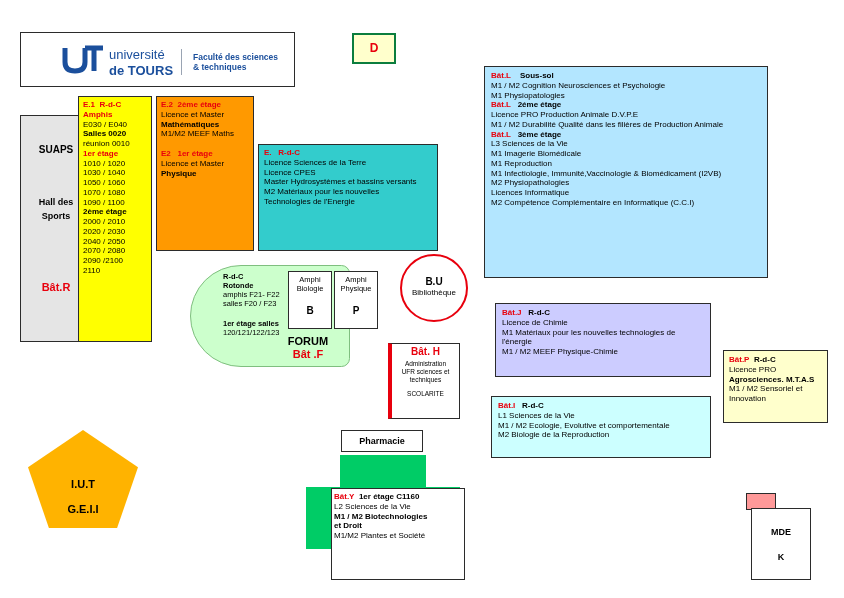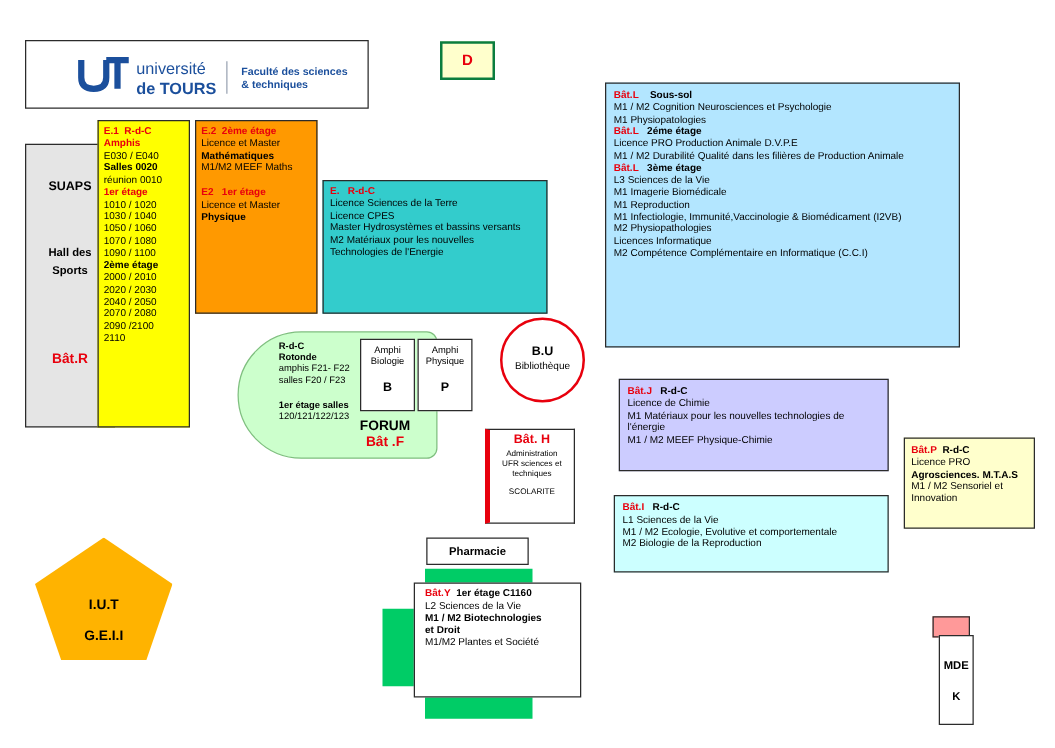--- a/index.html
+++ b/index.html
@@ -84,33 +84,33 @@
   #box-h .t{font-size:10px;font-weight:bold;color:#e8000d;text-align:center;margin-bottom:3px;}
 
   
   #box-pharma{left:341px;top:430px;width:82px;height:22px;background:#ffffff;border:1px solid #2b2b2b;}
   #box-pharma span{display:block;text-align:center;line-height:20px;font-weight:bold;font-size:9px;}
 
   
   .cross-arm{background:#00cc66;}
   #cross-v{left:340px;top:455px;width:86px;height:120px;}
   #cross-h{left:306px;top:487px;width:154px;height:62px;}
-  #box-y{left:331px;top:466px;width:134px;height:92px;background:#ffffff;border:1px solid #2b2b2b;padding:3px 8px;}
+  #box-y{left:331px;top:488px;width:134px;height:92px;background:#ffffff;border:1px solid #2b2b2b;padding:3px 2px;}
   #box-y .ln{font-size:8px;}
 
   
   #iut{left:28px;top:430px;width:110px;height:98px;background:#ffb300;
        clip-path:polygon(50% 0%, 100% 38%, 81% 100%, 19% 100%, 0% 38%);}
   #iut .ln{text-align:center;font-weight:bold;font-size:11px;}
   #iut .l1{margin-top:48px;}
   #iut .l2{margin-top:12px;}
 
   
   #mde-top{left:746px;top:493px;width:30px;height:17px;background:#ff9999;border:1px solid #2b2b2b;}
-  #mde{left:751px;top:508px;width:28px;height:72px;background:#ffffff;border:1px solid #2b2b2b;}
+  #mde{left:751px;top:508px;width:60px;height:72px;background:#ffffff;border:1px solid #2b2b2b;}
   #mde .ln{text-align:center;font-weight:bold;font-size:9px;}
   #mde .l1{margin-top:18px;}
   #mde .l2{margin-top:14px;}
 </style>
 </head>
 <body>
 
 <div class="abs" id="logo-box">
   <div id="logo-mark">
     <svg width="44" height="30" viewBox="0 0 44 30">

